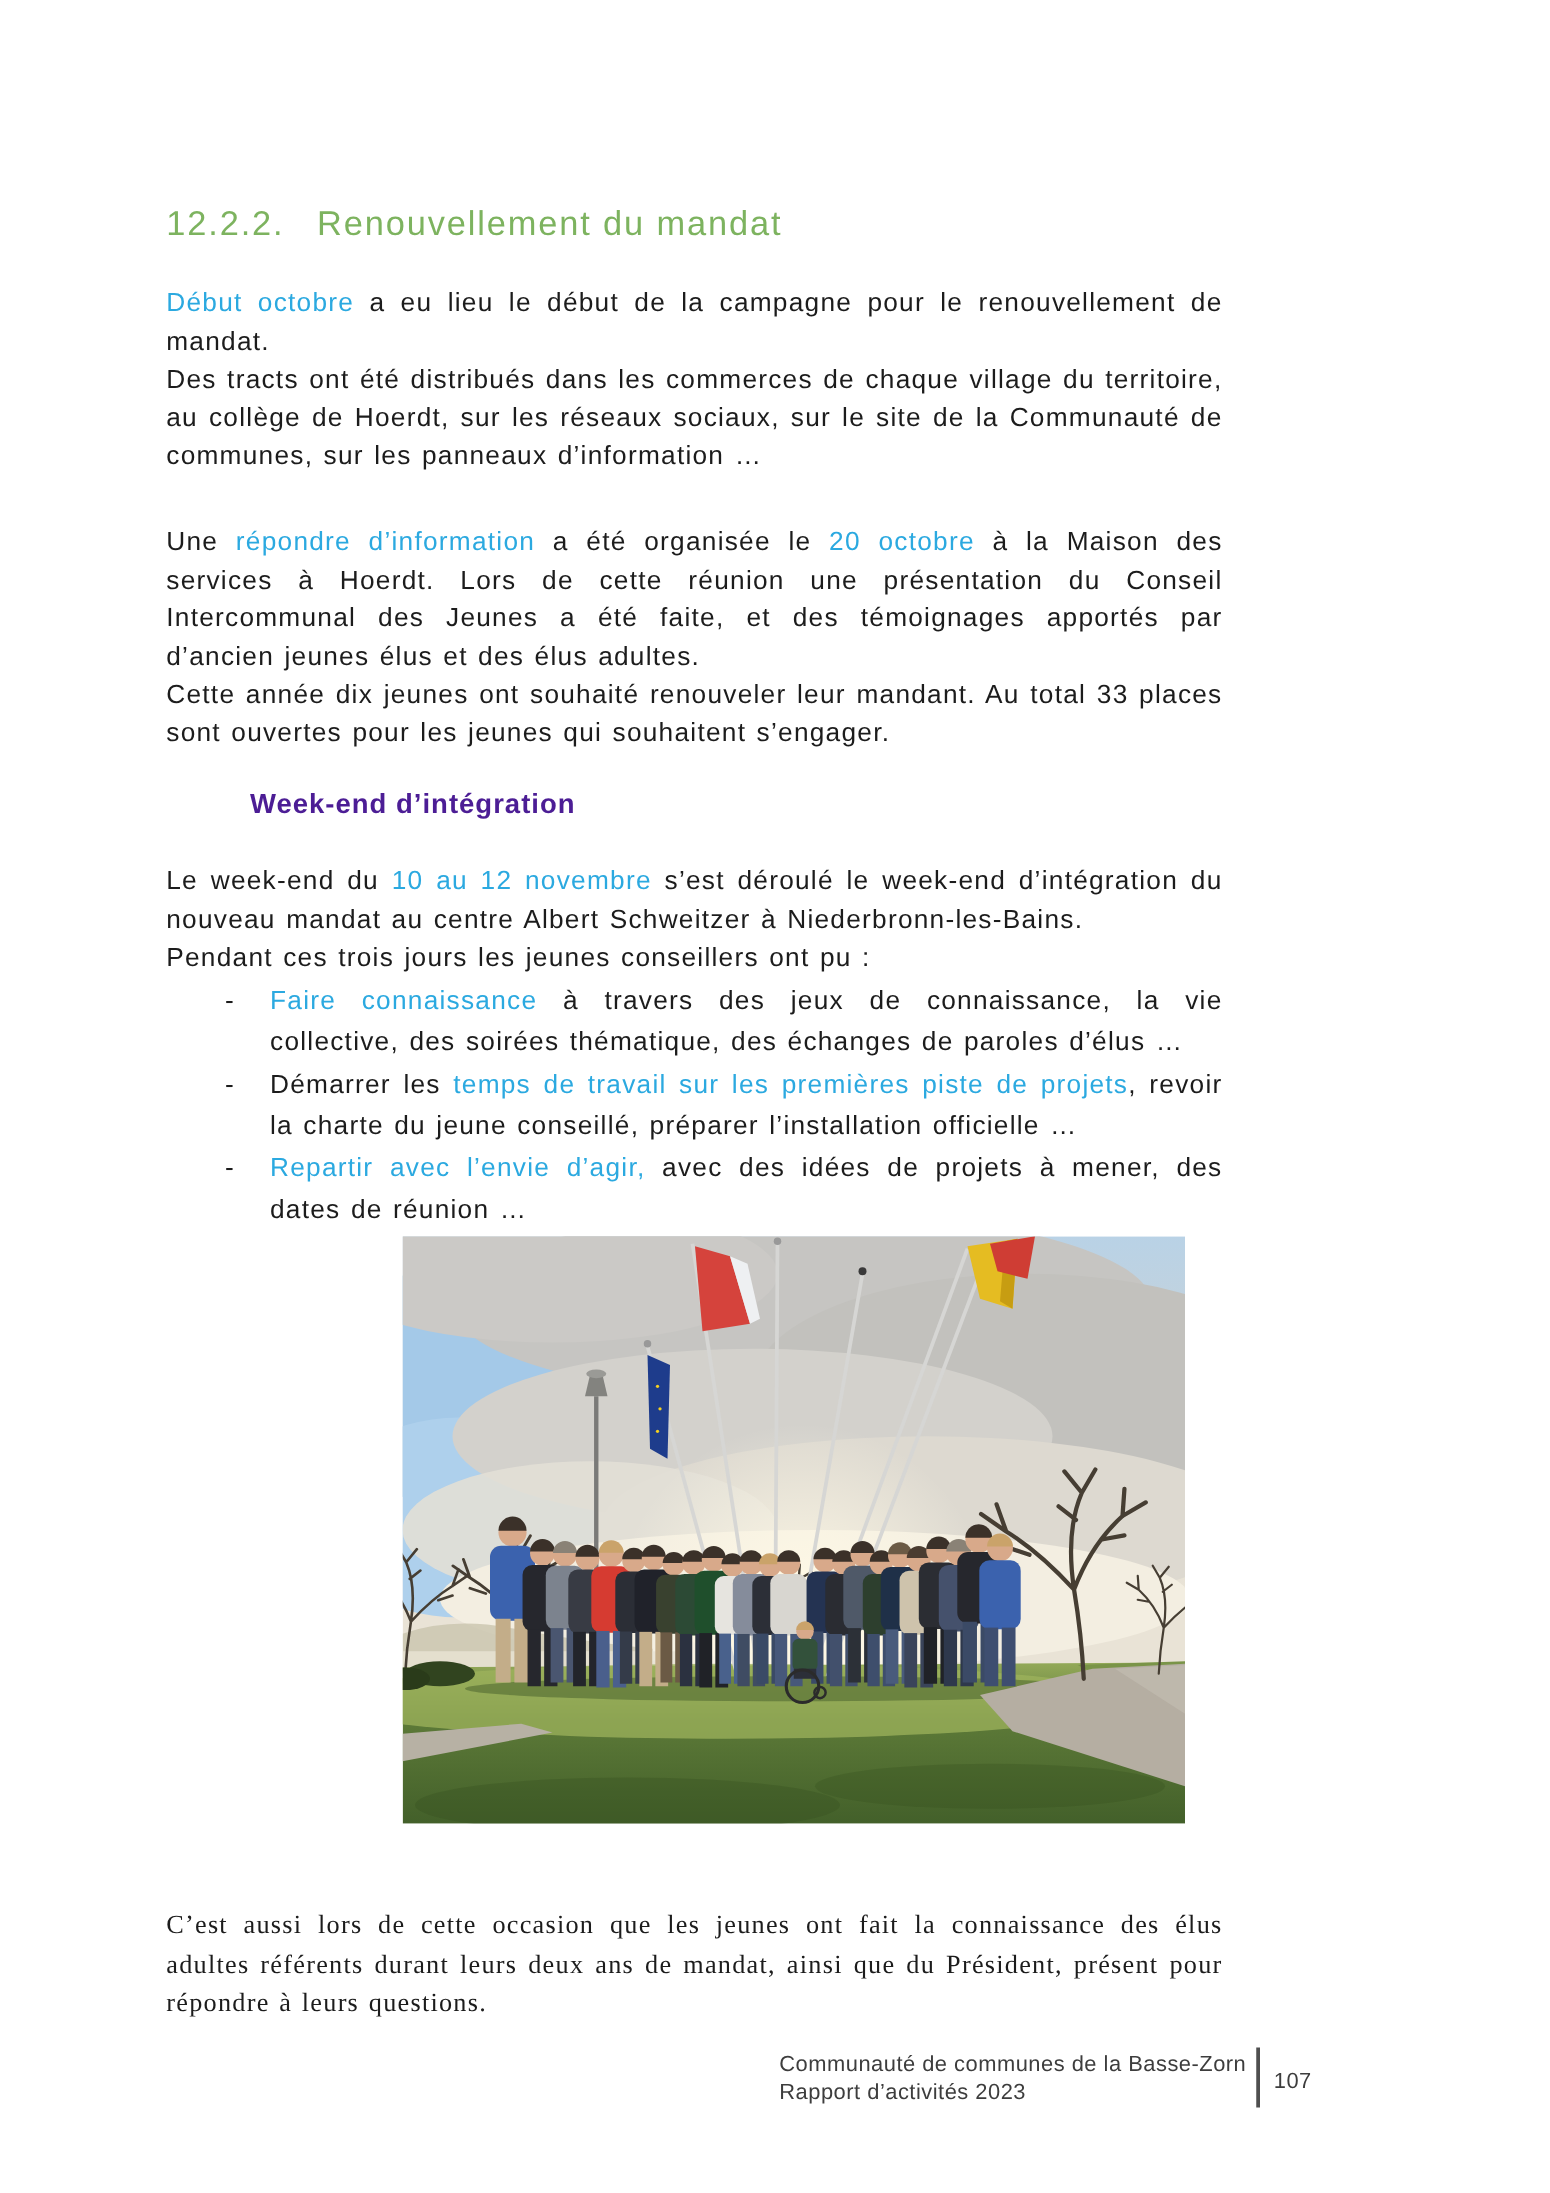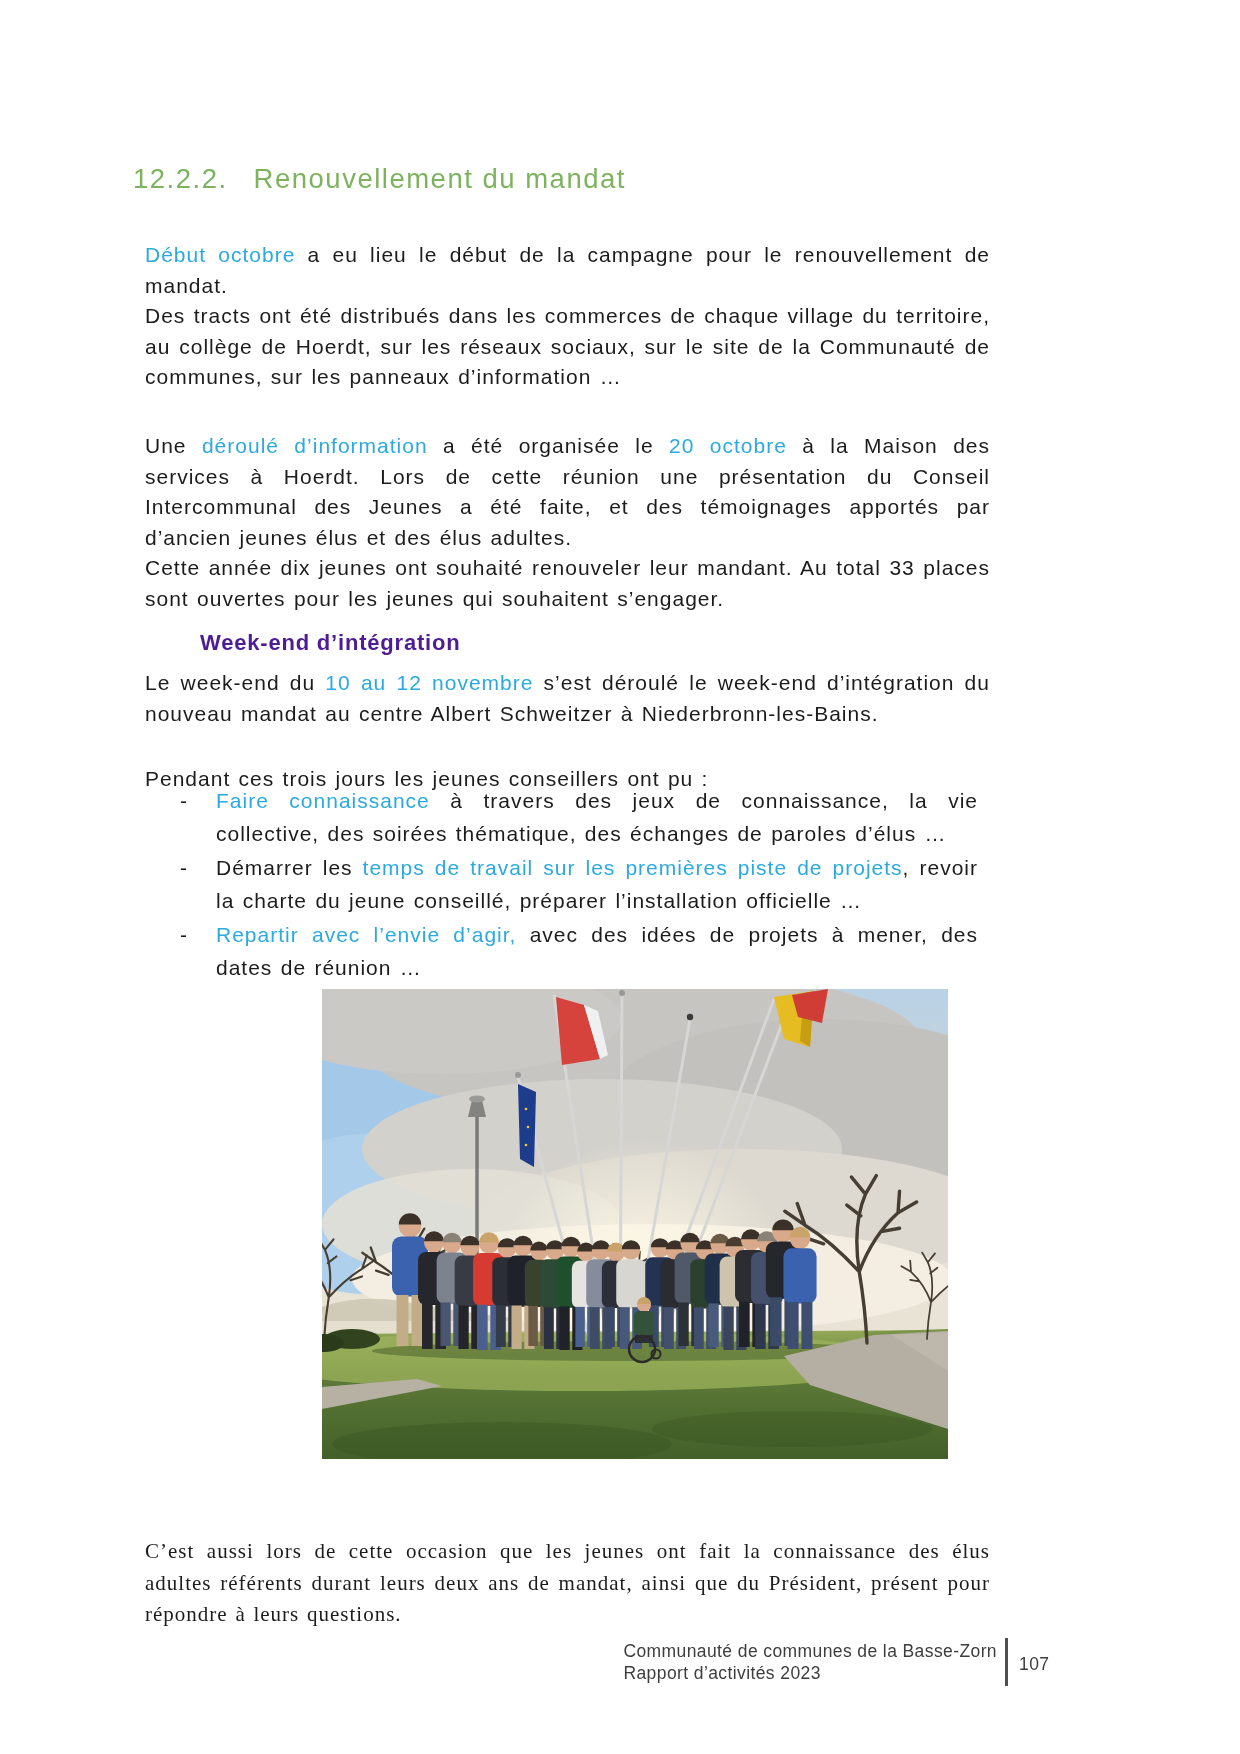--- a/index.html
+++ b/index.html
@@ -6,21 +6,21 @@
   .page{
     position:relative;width:1240px;height:1754px;background:#ffffff;
     font-family:"Liberation Sans", sans-serif;color:#1c1c1c;overflow:hidden;
   }
   .h1{
     position:absolute;left:133px;top:163px;margin:0;
     font-size:27.5px;font-weight:400;color:#7db35f;letter-spacing:1.5px;white-space:nowrap;
   }
   .h1 .num{margin-right:26px;}
   .p{
-    position:absolute;left:133px;width:845px;margin:12px;
+    position:absolute;left:133px;width:845px;margin:0;
     font-size:21px;line-height:30.5px;text-align:justify;
     letter-spacing:1px;word-spacing:1.5px;
   }
   .accent{color:#2ba9e0;}
   .h2{
     position:absolute;left:200px;top:630px;margin:0;
     font-size:22px;font-weight:700;color:#4c1d95;letter-spacing:.8px;white-space:nowrap;
   }
   .li{
     position:absolute;left:133px;width:845px;
@@ -49,27 +49,27 @@
 <body>
 
 <div class="page">
 
   <h1 class="h1"><span class="num">12.2.2.</span><span>Renouvellement du mandat</span></h1>
 
   <p class="p" style="top:228px"><span class="accent">Début octobre</span><span> a eu lieu le début de la campagne pour le renouvellement de mandat.</span></p>
 
   <p class="p" style="top:289px"><span>Des tracts ont été distribués dans les commerces de chaque village du territoire, au collège de Hoerdt, sur les réseaux sociaux, sur le site de la Communauté de communes, sur les panneaux d’information …</span></p>
 
-  <p class="p" style="top:419px"><span>Une </span><span class="accent">déroulé d’information</span><span> a été organisée le </span><span class="accent">20 octobre</span><span> à la Maison des services à Hoerdt. Lors de cette réunion une présentation du Conseil Intercommunal des Jeunes a été faite, et des témoignages apportés par d’ancien jeunes élus et des élus adultes.</span></p>
+  <p class="p" style="top:419px"><span>Une </span><span class="accent">répondre d’information</span><span> a été organisée le </span><span class="accent">20 octobre</span><span> à la Maison des services à Hoerdt. Lors de cette réunion une présentation du Conseil Intercommunal des Jeunes a été faite, et des témoignages apportés par d’ancien jeunes élus et des élus adultes.</span></p>
 
   <p class="p" style="top:541px"><span>Cette année dix jeunes ont souhaité renouveler leur mandant. Au total 33 places sont ouvertes pour les jeunes qui souhaitent s’engager.</span></p>
 
   <h2 class="h2">Week-end d’intégration</h2>
 
-  <p class="p" style="top:655px;line-height:31px"><span>Le week-end du </span><span class="accent">10 au 12 novembre</span><span> s’est déroulé le week-end d’intégration du nouveau mandat au centre Albert Schweitzer à Niederbronn-les-Bains.</span></p>
+  <p class="p" style="top:689px;line-height:31px"><span>Le week-end du </span><span class="accent">10 au 12 novembre</span><span> s’est déroulé le week-end d’intégration du nouveau mandat au centre Albert Schweitzer à Niederbronn-les-Bains.</span></p>
 
   <p class="p" style="top:751px;line-height:31px"><span>Pendant ces trois jours les jeunes conseillers ont pu :</span></p>
 
   <div class="li" style="top:784px">
     <span class="marker">-</span>
     <span class="txt"><span class="accent">Faire connaissance</span><span> à travers des jeux de connaissance, la vie collective, des soirées thématique, des échanges de paroles d’élus …</span></span>
   </div>
 
   <div class="li" style="top:851px">
     <span class="marker">-</span>

